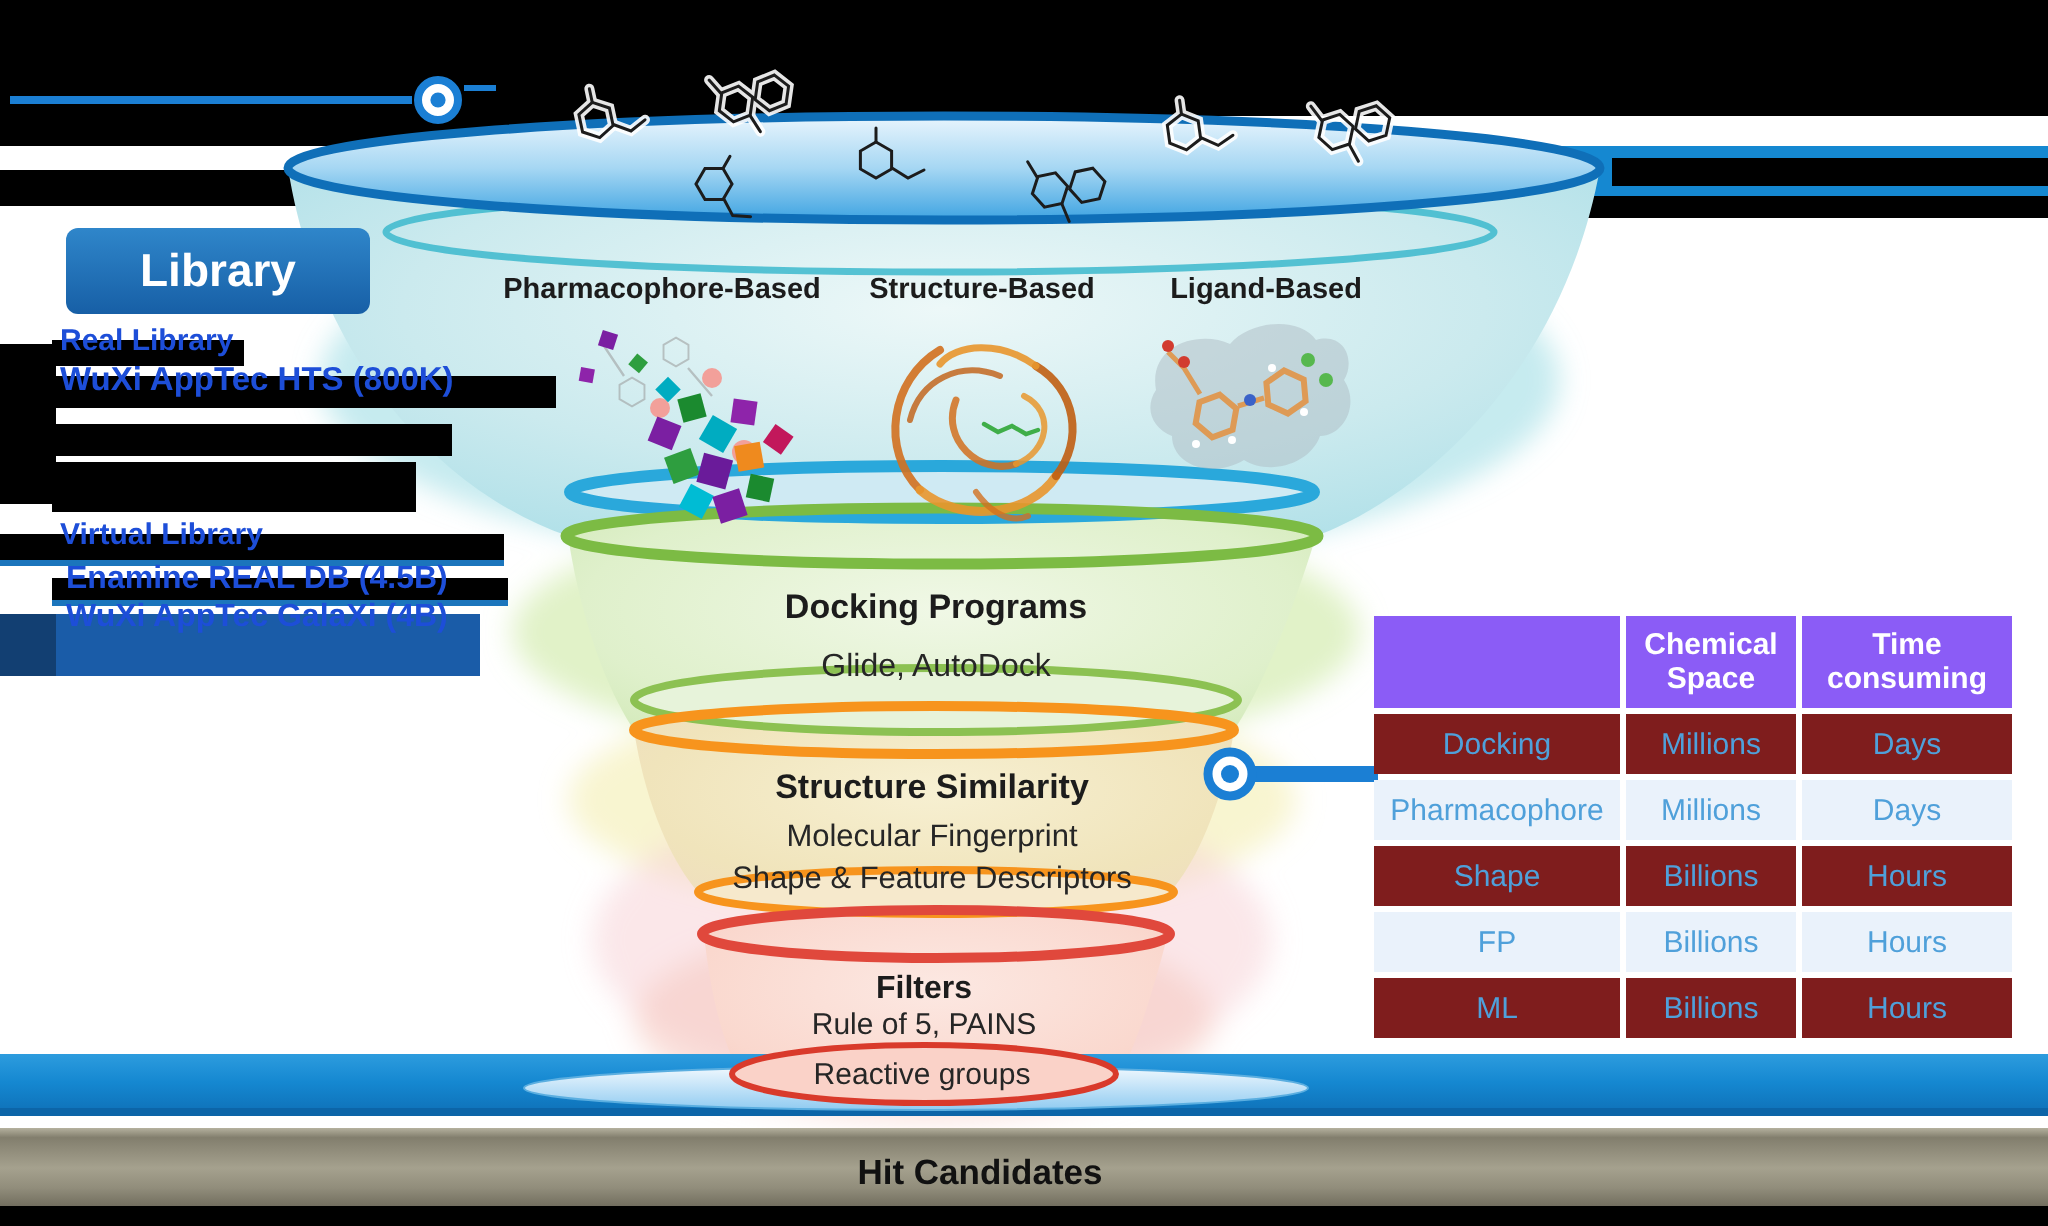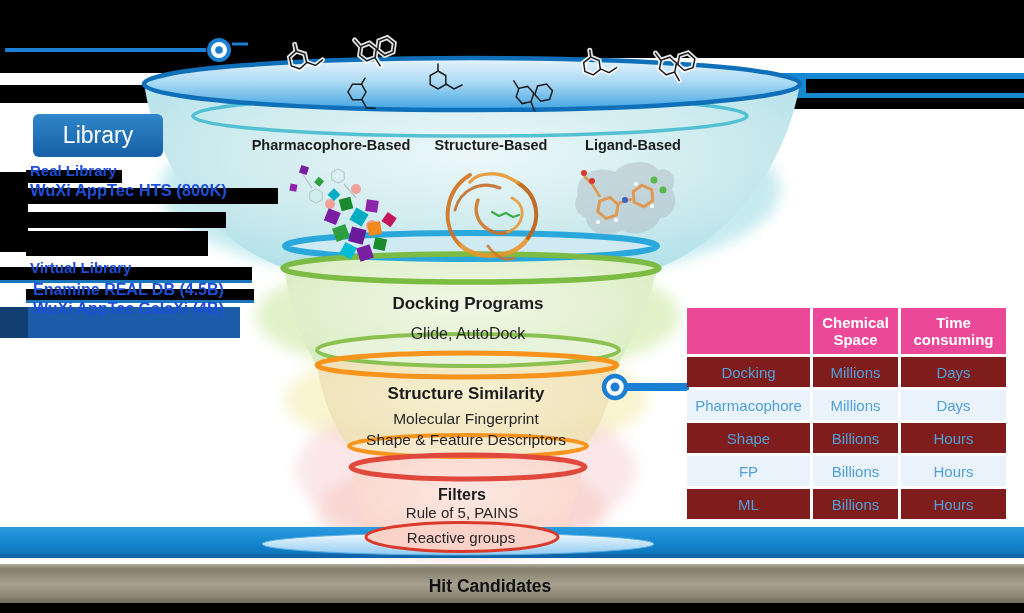--- a/index.html
+++ b/index.html
@@ -3,30 +3,30 @@
 <meta charset="utf-8">
 <style>
   html,body{margin:0;padding:0;background:#fff;}
   #stage{position:relative;width:1024px;height:613px;overflow:hidden;background:#fff;
          font-family:"Liberation Sans","DejaVu Sans",sans-serif;}
   #scene{position:absolute;left:0;top:0;width:1024px;height:613px;}
   
   .lbl{position:absolute;transform:translateX(-50%);white-space:nowrap;color:#1c1c1c;}
   .b{font-weight:bold;}
   
-  .libbox{position:absolute;left:33px;top:114px;width:130px;height:43px;border-radius:6px;
-          background:linear-gradient(180deg,#2f86ca,#175fa6);color:#fff;font-size:23px;font-weight:normal;
+  .libbox{position:absolute;left:33px;top:114px;width:152px;height:43px;border-radius:6px;
+          background:linear-gradient(180deg,#2f86ca,#175fa6);color:#fff;font-size:23px;font-weight:bold;
           text-align:center;line-height:43px;}
   .ltext{position:absolute;color:#1d4ed8;font-weight:bold;white-space:nowrap;z-index:3;}
   .bar{position:absolute;background:#000;z-index:2;}
   .bluebar{position:absolute;z-index:2;}
   
   table.cmp{position:absolute;left:684px;top:305px;border-collapse:separate;border-spacing:3px;
             font-size:15px;z-index:4;}
-  table.cmp th{background:#ec4899;color:#fff;font-weight:600;width:119px;height:46px;
+  table.cmp th{background:#8b5cf6;color:#fff;font-weight:600;width:119px;height:46px;
                vertical-align:middle;line-height:1.15;padding:0 2px;}
   table.cmp th.c2{width:81px;} table.cmp th.c3{width:101px;}
   table.cmp td{height:30px;text-align:center;vertical-align:middle;color:#4fa0da;padding:0 2px;}
   tr.ra td{background:#7f1d1d;} tr.rb td{background:#eaf2fb;} tr.rc td{background:#7f1d1d;}
 </style>
 </head>
 <body>
 
 <div id="stage">
 

